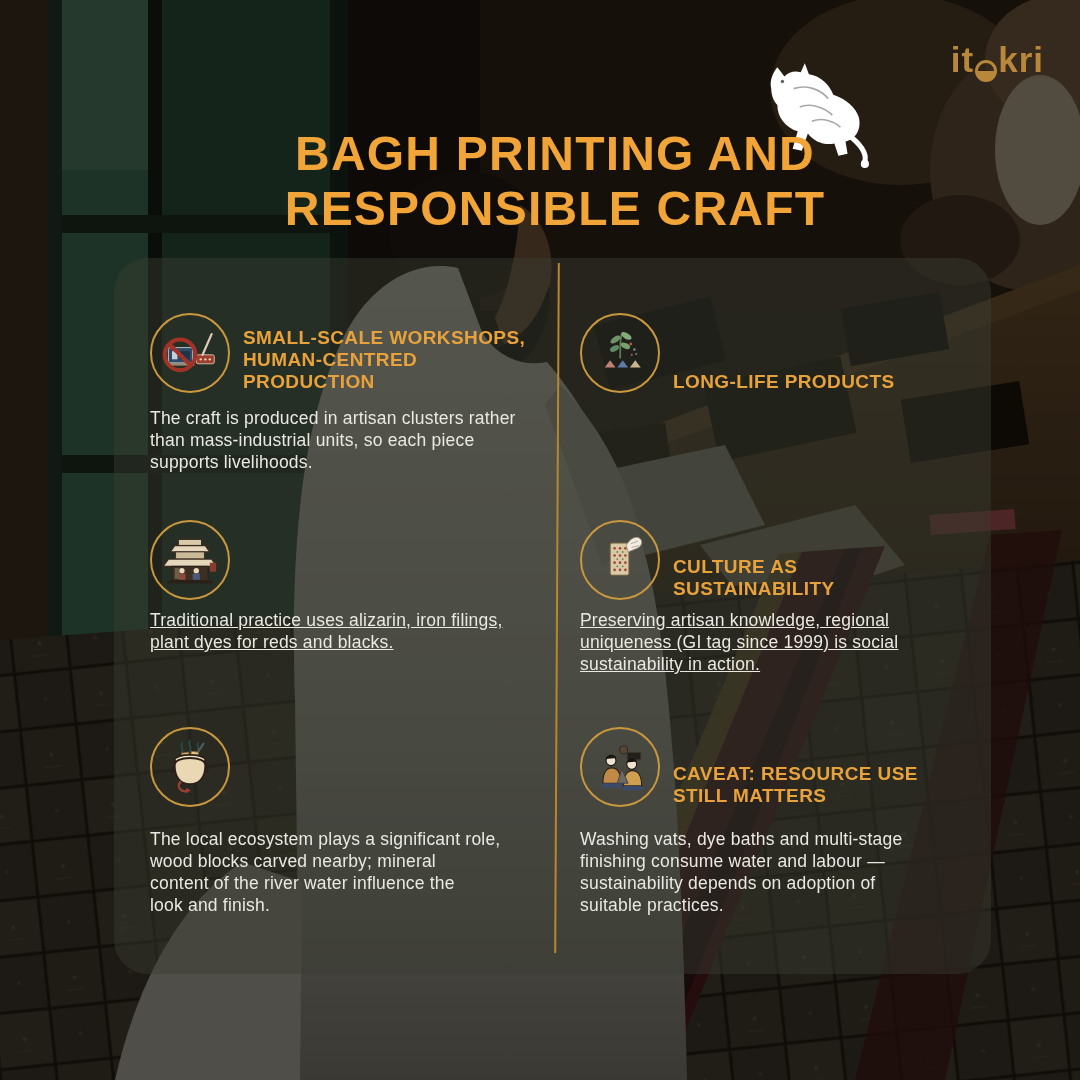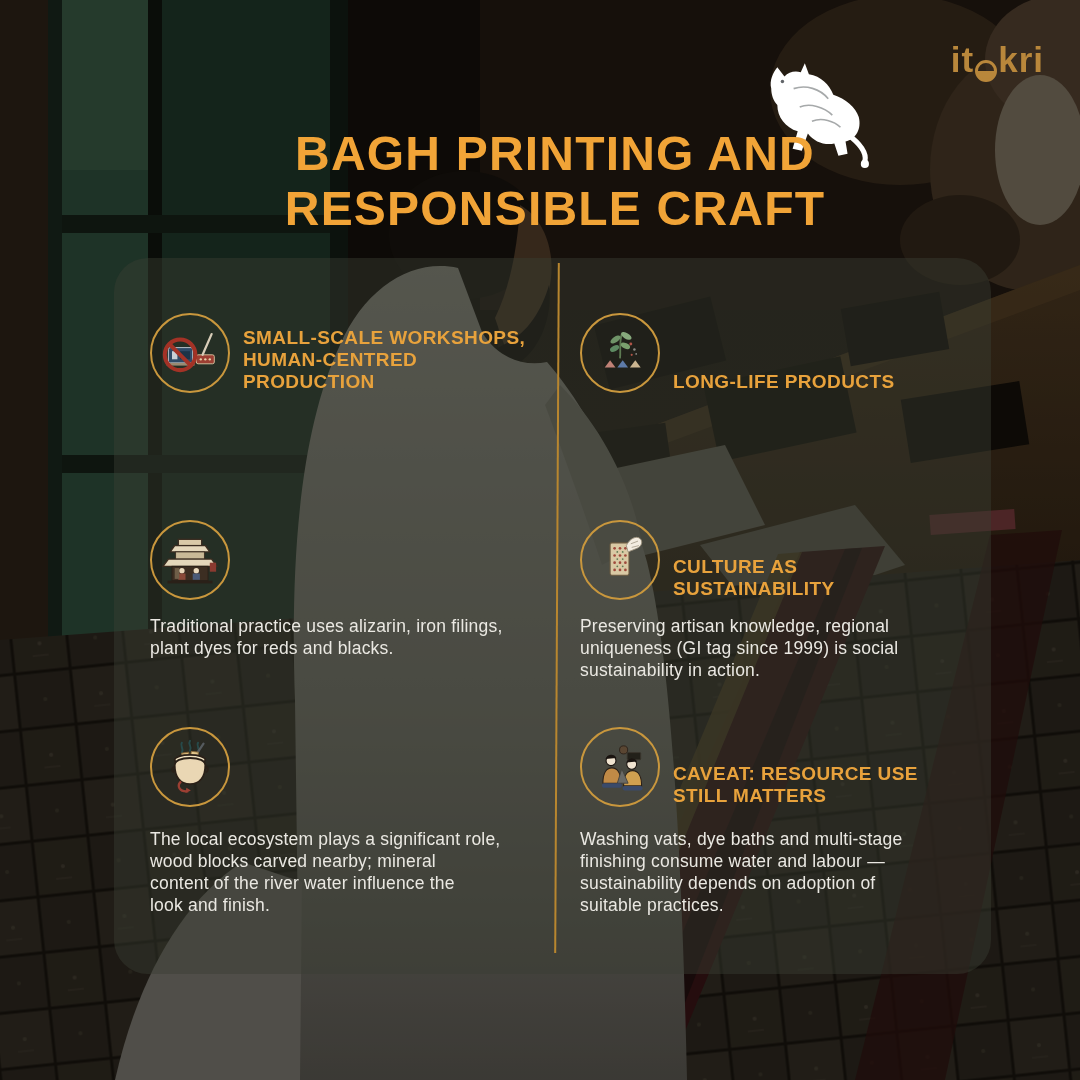--- a/index.html
+++ b/index.html
@@ -34,21 +34,21 @@
   .col-left{left:150px;} .col-right{left:580px;}
   .card{position:absolute;left:0;width:430px;}
   .sec-head{display:flex;gap:13px;align-items:flex-end;}
   .icon-circle{flex:0 0 auto;width:80px;height:80px;border:2px solid var(--icon-ring,#C9973D);
         border-radius:50%;display:flex;align-items:center;justify-content:center;}
   .icon-circle svg{width:72px;height:72px;}
   .sec-title{margin:6px 0 0 0;font-size:19px;line-height:22px;font-weight:700;
         letter-spacing:.4px;color:var(--heading,#E8A23C);white-space:pre-line;max-width:340px;}
   .sec-body{margin:0;font-size:17.5px;line-height:22px;color:var(--body-text,#EAE8E2);
         letter-spacing:.2px;white-space:pre-line;width:425px;}
-  .r1{margin-top:14px;} .r2{margin-top:15px;} .r3{margin-top:21px;}
+  .r1{margin-top:14px;} .r2{margin-top:9px;text-decoration:underline;} .r3{margin-top:21px;}
 </style>
 </head>
 <body>
 
 <div class="stage">
 
   <svg class="bg-photo" viewBox="0 0 1080 1080">
     <defs>
       <linearGradient id="baseGrad" x1="0" y1="0" x2="0" y2="1">
         <stop offset="0" stop-color="#1b1610"></stop>
@@ -182,20 +182,23 @@
             <circle cx="62" cy="47" r="1.3" fill="#e8d2a8"></circle>
             <path d="M64,19 L54,42" stroke="#d8cdb8" stroke-width="2.5" stroke-linecap="round"></path>
             <circle cx="29" cy="42" r="17" fill="none" stroke="#a33226" stroke-width="4.5"></circle>
             <path d="M17,30 L41,54" stroke="#a33226" stroke-width="4.5"></path>
           </svg>
         </div>
         <h3 class="sec-title">SMALL-SCALE WORKSHOPS,
 HUMAN-CENTRED
 PRODUCTION</h3>
       </div>
+      <p class="sec-body r1">The craft is produced in artisan clusters rather
+than mass-industrial units, so each piece
+supports livelihoods.</p>
     </section>
 
     <section class="card" style="top:520px">
       <div class="sec-head">
         <div class="icon-circle">
           <svg viewBox="0 0 80 80">
             <rect x="27" y="17" width="26" height="7" fill="#d9c9a8" stroke="#3a2c20" stroke-width="1.5"></rect>
             <path d="M23,24 h34 l5,7 H18 Z" fill="#e4d7bb" stroke="#3a2c20" stroke-width="1.5"></path>
             <rect x="24" y="31" width="32" height="8" fill="#caba98" stroke="#3a2c20" stroke-width="1"></rect>
             <path d="M16,39 h48 l6,8 H10 Z" fill="#e4d7bb" stroke="#3a2c20" stroke-width="1.5"></path>

